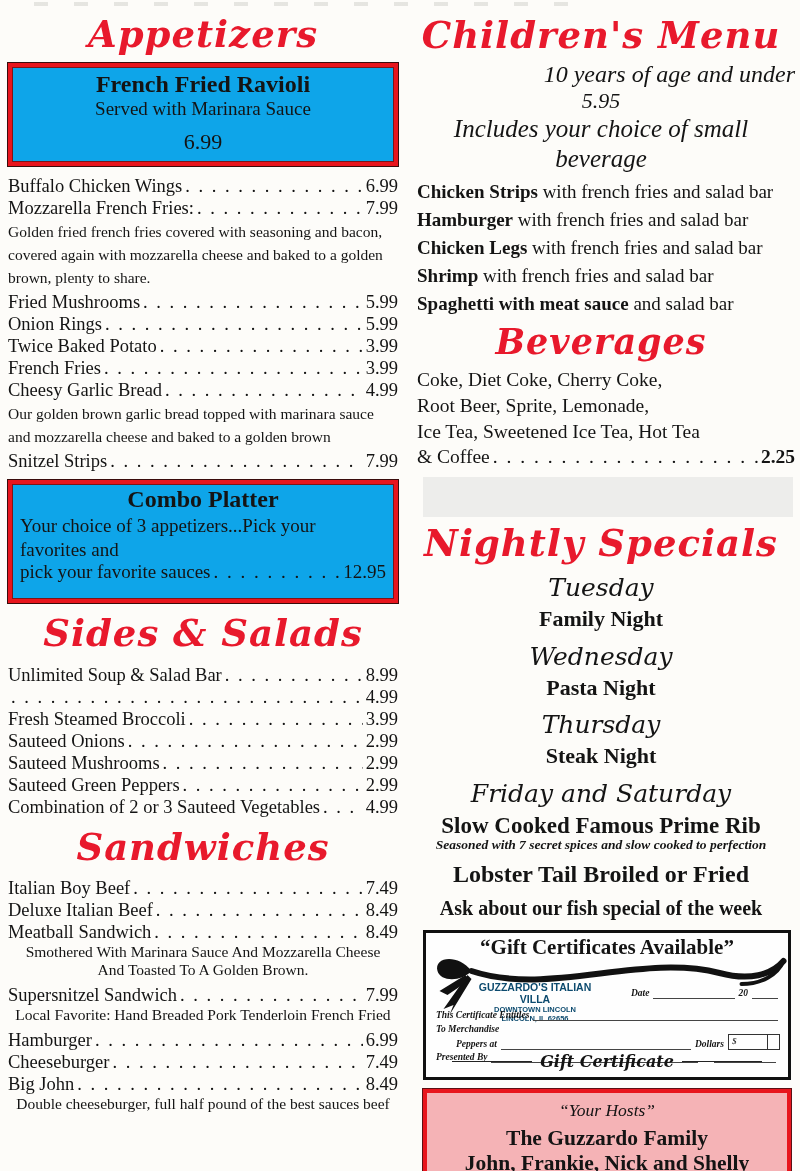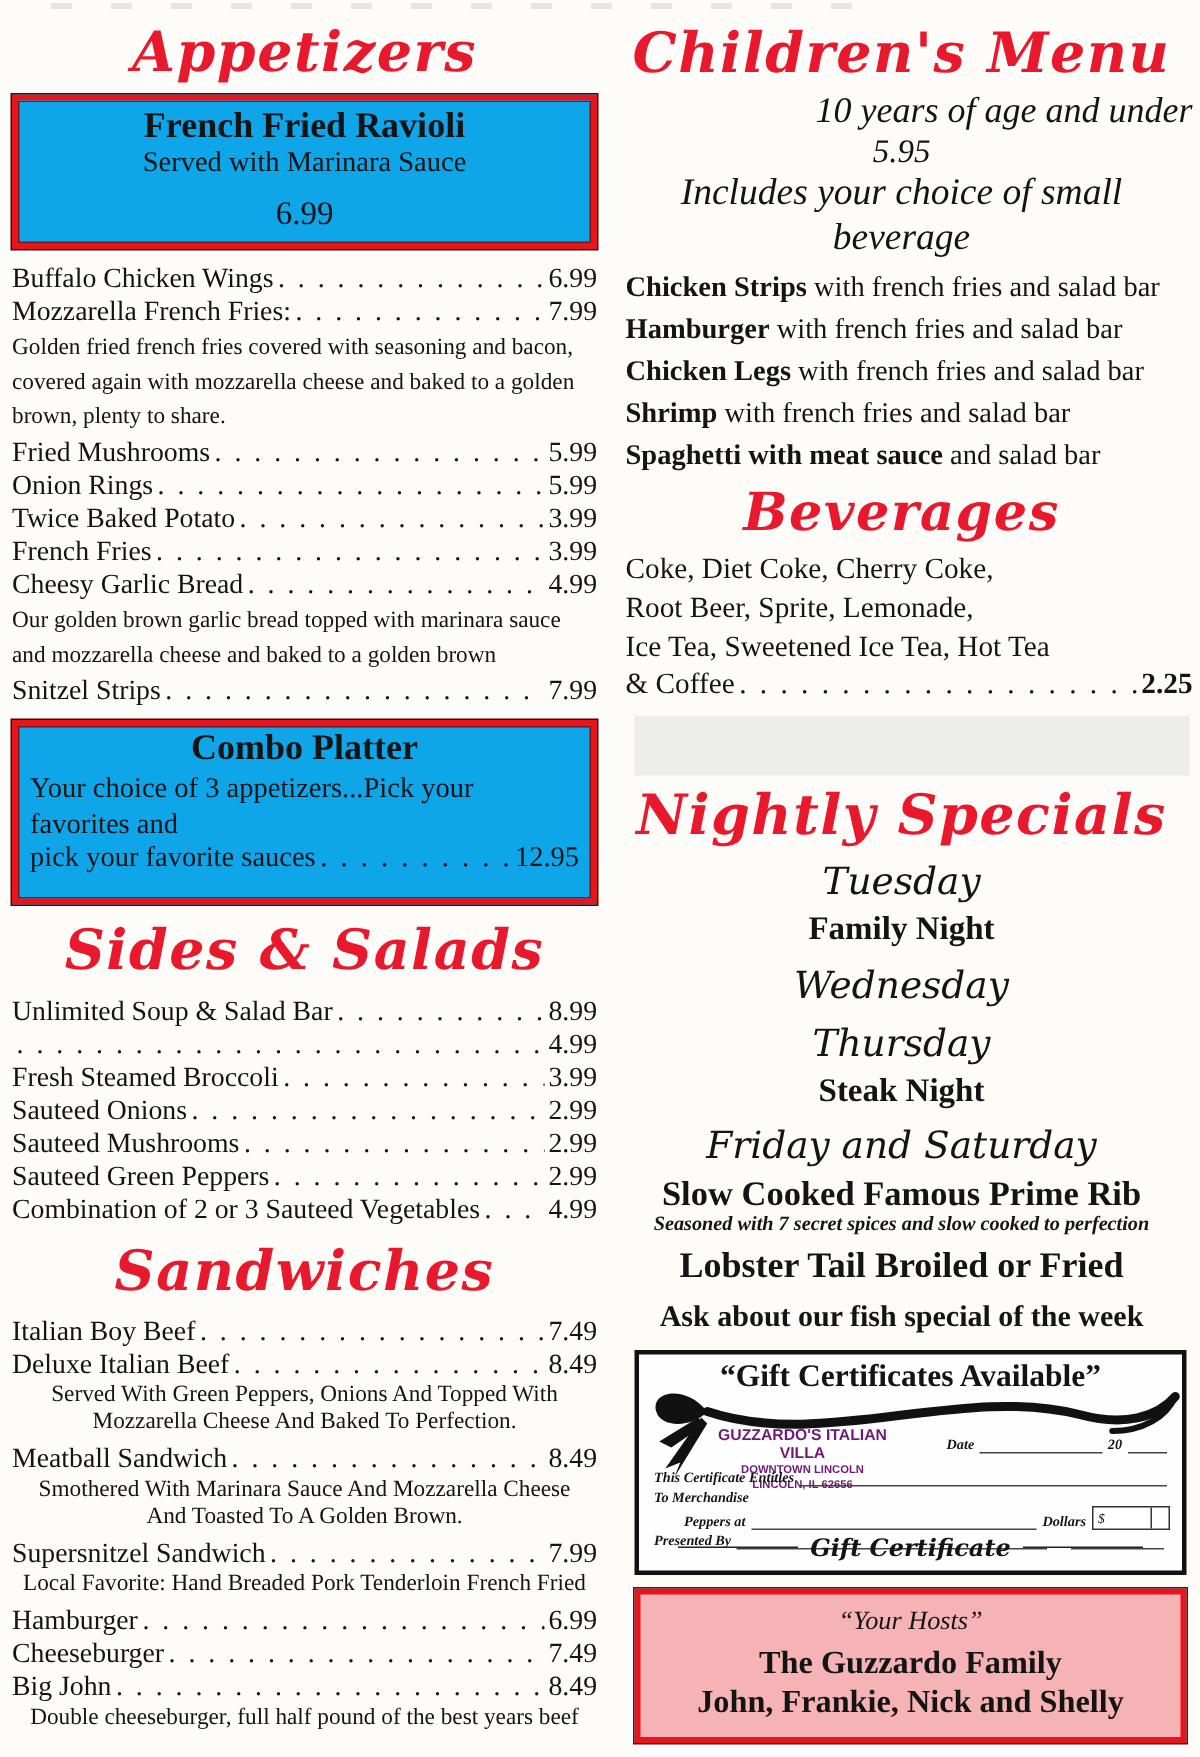--- a/index.html
+++ b/index.html
@@ -56,21 +56,21 @@
   .ns-sub{font-weight:bold;font-style:italic;font-size:13.5px;line-height:1.1;text-align:center;}
   .ns-lob{font-weight:bold;font-size:24px;line-height:1.2;text-align:center;margin-top:7px;}
   .ns-ask{font-weight:bold;font-size:20px;line-height:1.2;text-align:center;margin-top:7px;}
   
   .cert{
     position:relative;margin:10px 4px 0 16px;height:144px;
     background:#fefefe;border:3px solid #111;
   }
   .cert-head{position:absolute;top:2px;left:0;right:0;text-align:center;font-weight:bold;font-size:21px;}
   .ribbon{position:absolute;left:0;top:20px;width:100%;height:70px;pointer-events:none;}
-  .brand{position:absolute;left:40px;top:48px;width:138px;text-align:center;color:#701a75;font-family:"Liberation Sans",sans-serif;}
+  .brand{position:absolute;left:40px;top:48px;width:138px;text-align:center;color:#0c4a6e;font-family:"Liberation Sans",sans-serif;}
   .brand .b1{font-weight:bold;font-size:10.5px;line-height:1.15;}
   .brand .b2{font-weight:bold;font-size:7.5px;line-height:1.25;}
   .cert-row{position:absolute;display:flex;align-items:flex-end;gap:4px;}
   .cl{font-style:italic;font-weight:bold;font-size:9.5px;white-space:nowrap;line-height:1;}
   .uline{border-bottom:1px solid #444;height:9px;flex:1;}
   .uline.w28{flex:0 0 26px;}
   .uline.w80{flex:0 0 62px;}
   .dbox{flex:0 0 50px;height:14px;border:1.5px solid #333;display:flex;align-items:center;position:relative;background:#fff;}
   .dbox::after{content:"";position:absolute;right:11px;top:0;bottom:0;border-left:1.5px solid #333;}
   .dbox .ds{font-size:9px;font-style:italic;margin-left:3px;line-height:1;}
@@ -205,21 +205,20 @@
     <div class="mi">
         <span class="n">Italian Boy Beef</span>
         <span class="d"></span>
         <span class="p">7.49</span>
       </div>
     <div class="mi">
         <span class="n">Deluxe Italian Beef</span>
         <span class="d"></span>
         <span class="p">8.49</span>
       </div>
-    <div class="cdesc">Served With Green Peppers, Onions And Topped With Mozzarella Cheese And Baked To Perfection.</div>
     <div class="mi">
         <span class="n">Meatball Sandwich</span>
         <span class="d"></span>
         <span class="p">8.49</span>
       </div>
     <div class="cdesc">Smothered With Marinara Sauce And Mozzarella Cheese And Toasted To A Golden Brown.</div>
     <div class="mi">
         <span class="n">Supersnitzel Sandwich</span>
         <span class="d"></span>
         <span class="p">7.99</span>
@@ -233,21 +232,21 @@
     <div class="mi">
         <span class="n">Cheeseburger</span>
         <span class="d"></span>
         <span class="p">7.49</span>
       </div>
     <div class="mi">
         <span class="n">Big John</span>
         <span class="d"></span>
         <span class="p">8.49</span>
       </div>
-    <div class="cdesc">Double cheeseburger, full half pound of the best years beef</div>
+    <div class="cdesc">Double cheeseburger, full half pound of the best sauces beef</div>
   </div>
 
 </div>
 
 <div class="col right">
 
   <h1 class="sect" style="margin-top:14px;">Children's Menu</h1>
   <div class="c-sub age">10 years of age and under</div>
   <div class="c-sub cprice">5.95</div>
   <div class="c-sub bevline-head">Includes your choice of small beverage</div>
@@ -274,20 +273,21 @@
   </div>
 
   <div class="grayband"></div>
 
   <h1 class="sect" style="margin-top:5px;">Nightly Specials</h1>
 
   <div>
     <div class="ns-day">Tuesday</div>
     <div class="ns-name">Family Night</div>
     <div class="ns-day">Wednesday</div>
+    <div class="ns-name">Pasta Night</div>
     <div class="ns-day">Thursday</div>
     <div class="ns-name">Steak Night</div>
     <div class="ns-day">Friday and Saturday</div>
     <div class="ns-big">Slow Cooked Famous Prime Rib</div>
     <div class="ns-sub">Seasoned with 7 secret spices and slow cooked to perfection</div>
     <div class="ns-lob">Lobster Tail Broiled or Fried</div>
     <div class="ns-ask">Ask about our fish special of the week</div>
   </div>
 
   <div class="cert">

